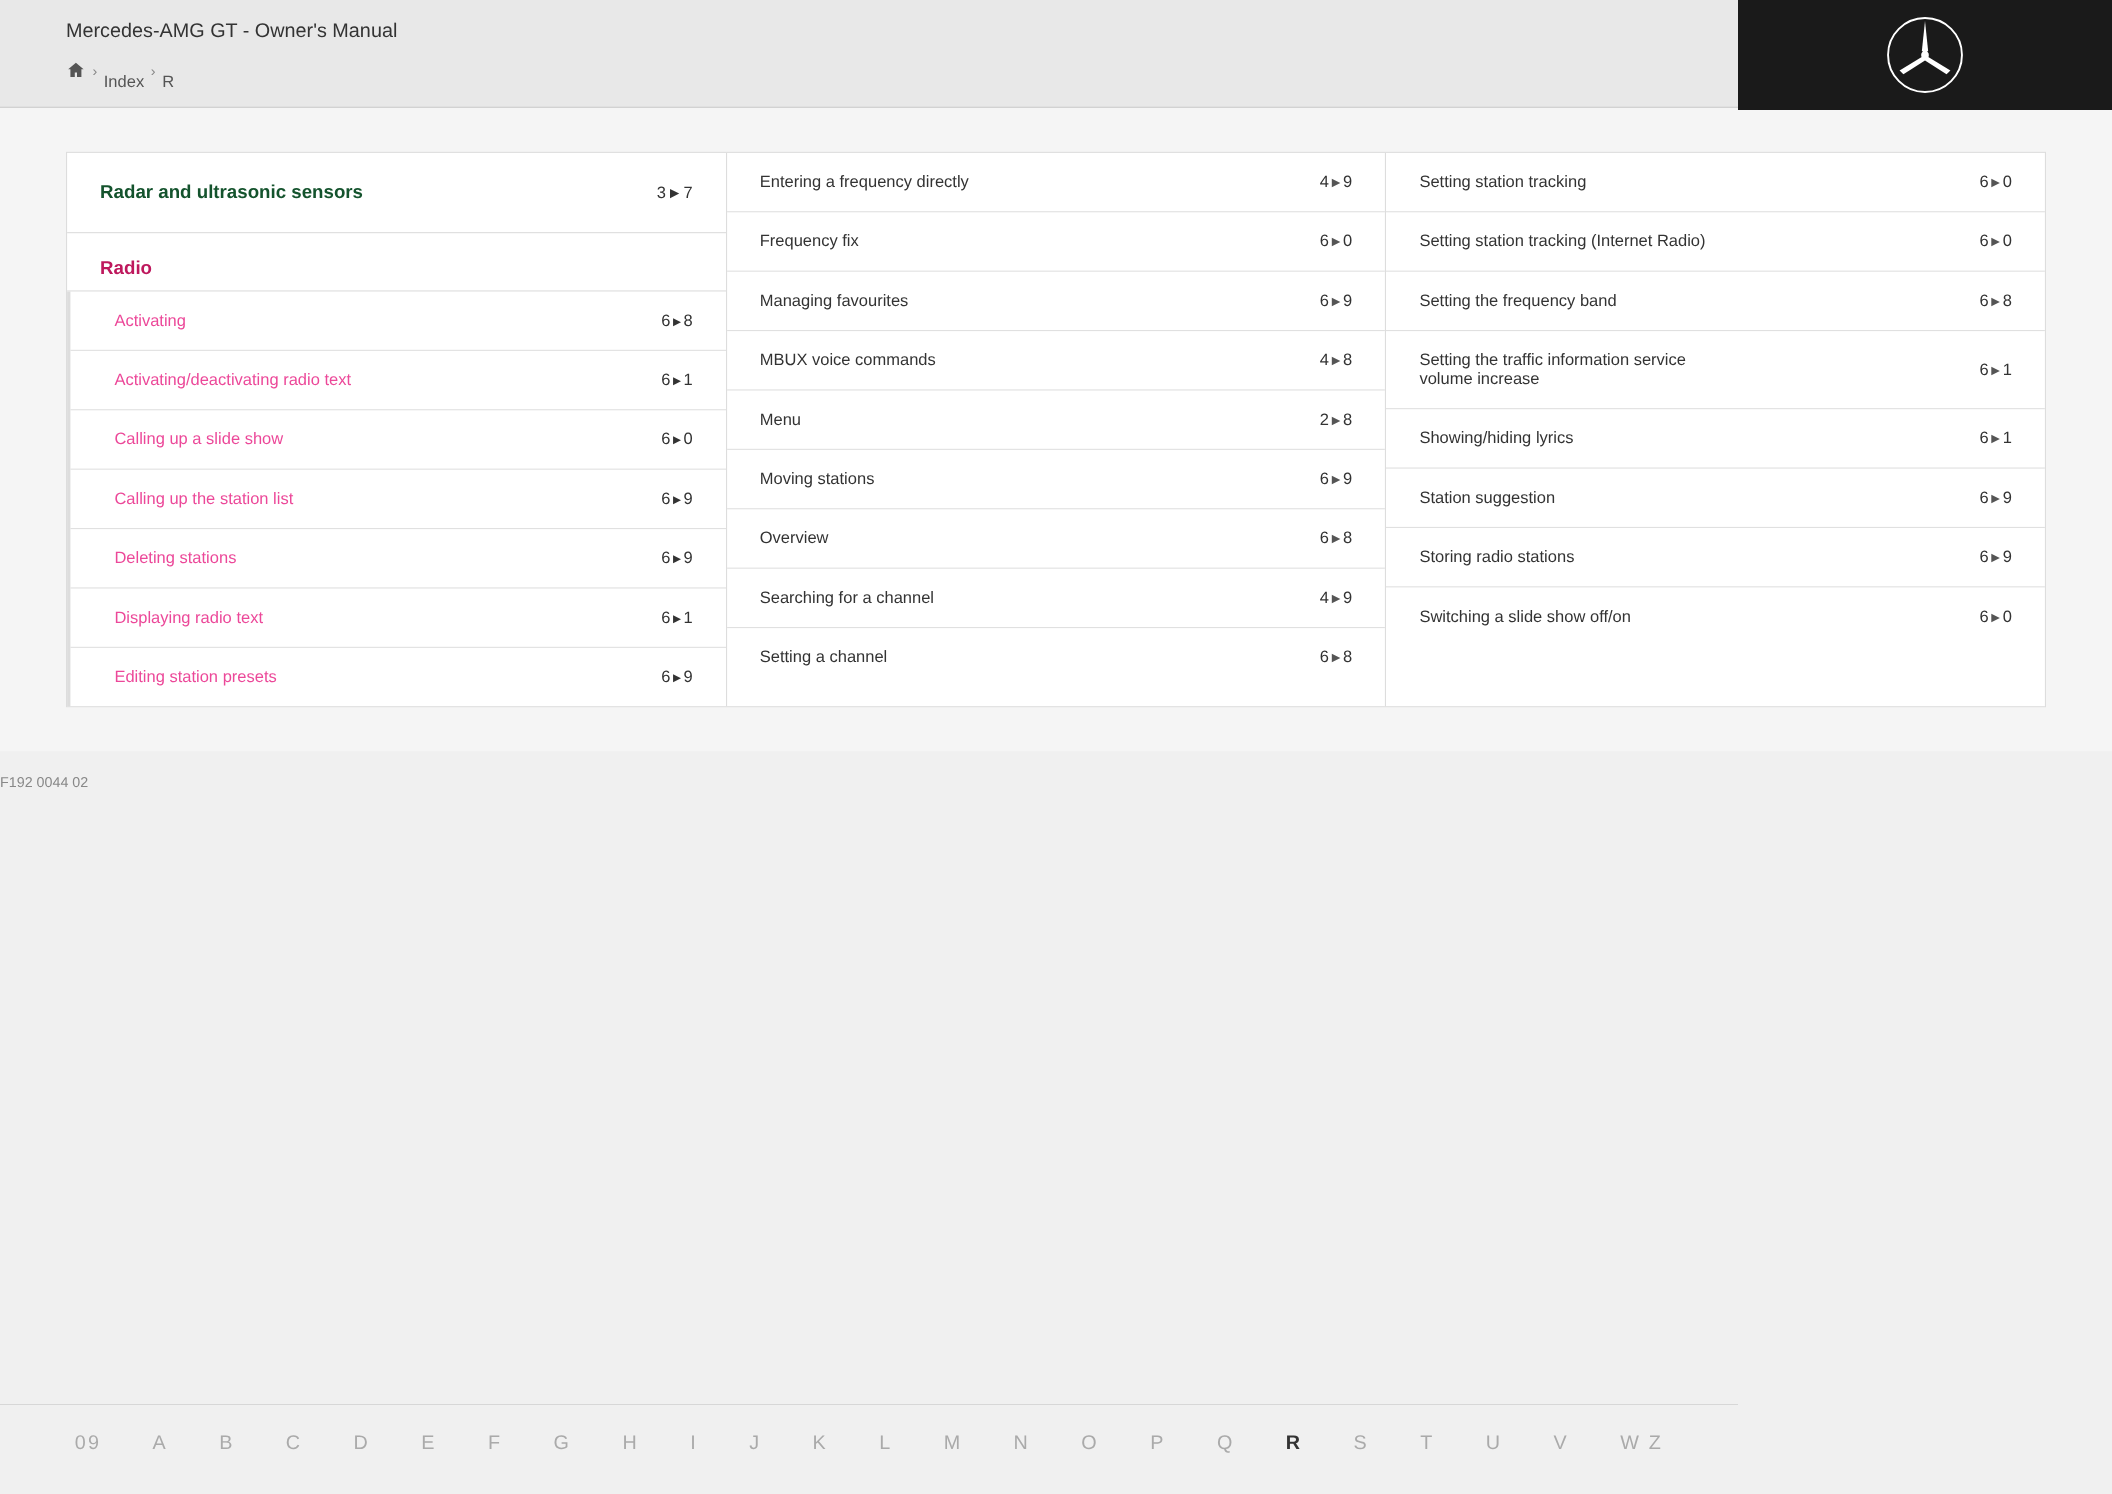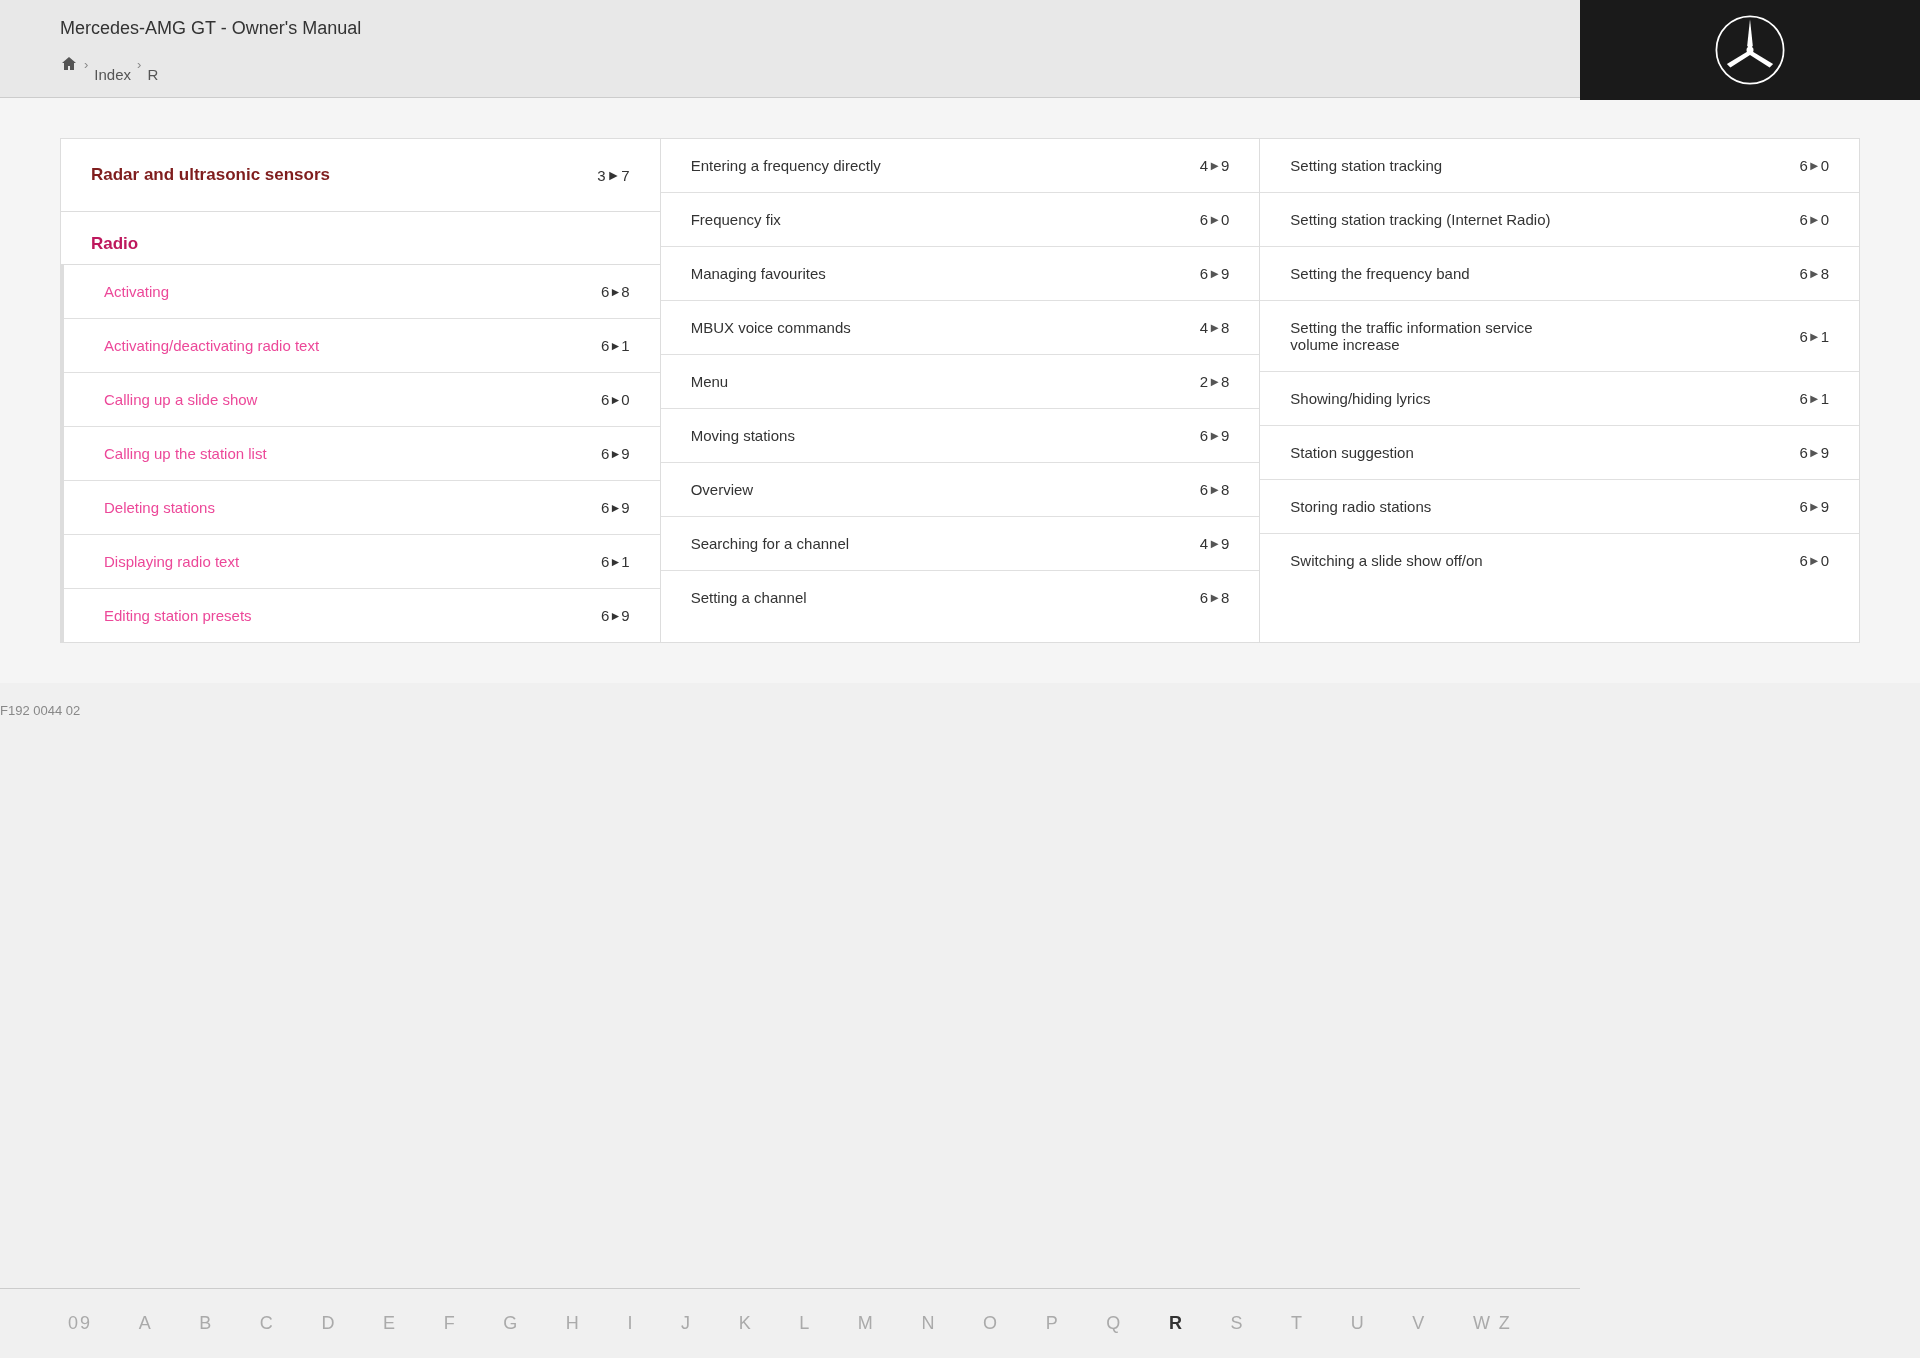--- a/index.html
+++ b/index.html
@@ -85,21 +85,21 @@
       flex: 1;
       border-right: 1px solid #ddd;
       padding: 0;
     }
     .index-column:last-child {
       border-right: none;
     }
     .section-header-title {
       font-size: 17px;
       font-weight: bold;
-      color: #7f1d1d;
+      color: #14532d;
     }
     .section-header-row {
       display: flex;
       justify-content: space-between;
       align-items: center;
     }
     .section-sub-header-title {
       font-size: 17px;
       font-weight: bold;
       color: #be185d;
@@ -154,21 +154,21 @@
     .sub-index-row-page {
       font-size: 15px;
       color: #333;
       display: flex;
       align-items: center;
     }
 
     
     .alpha-nav {
       position: fixed;
-      bottom: 0;
+      bottom: 12px;
       left: 0;
       width: 1580px;
       background: #f0f0f0;
       border-top: 1px solid #ccc;
       padding: 20px 60px;
       display: flex;
       align-items: center;
       justify-content: space-between;
     }
     .alpha-item {

